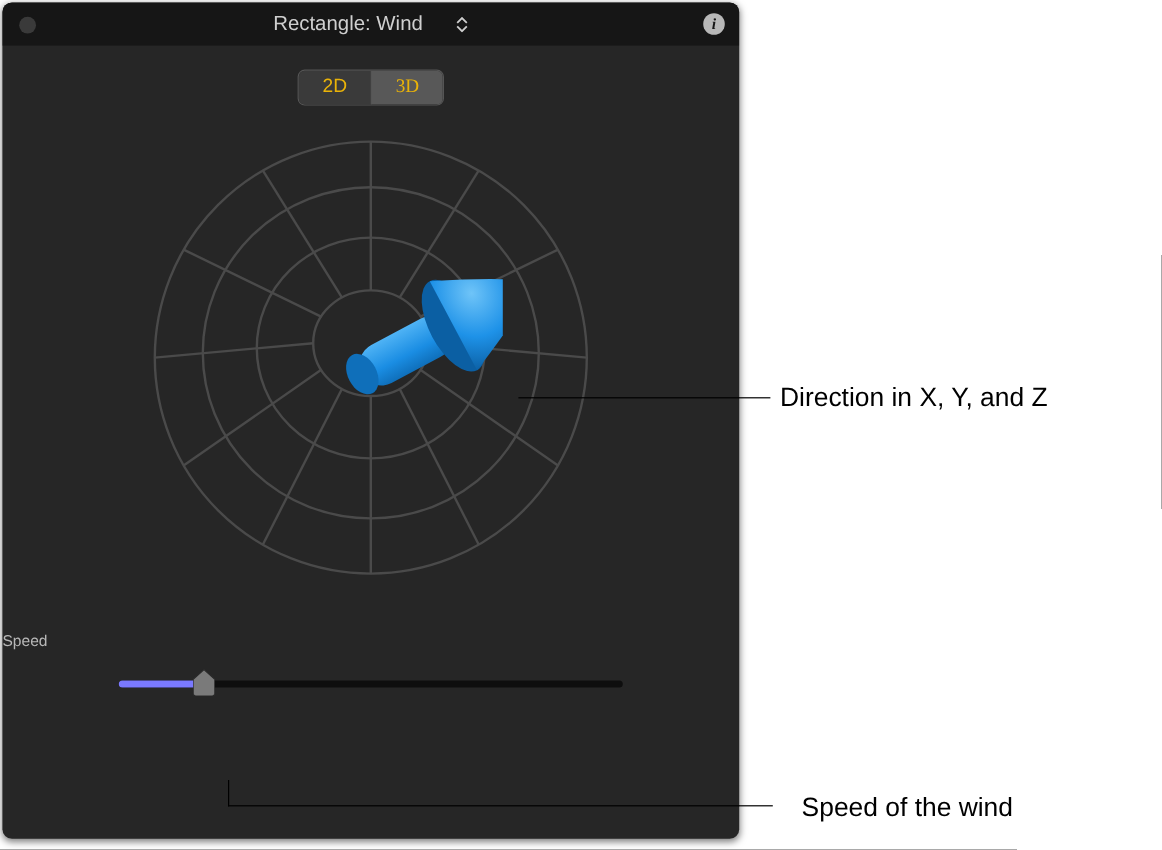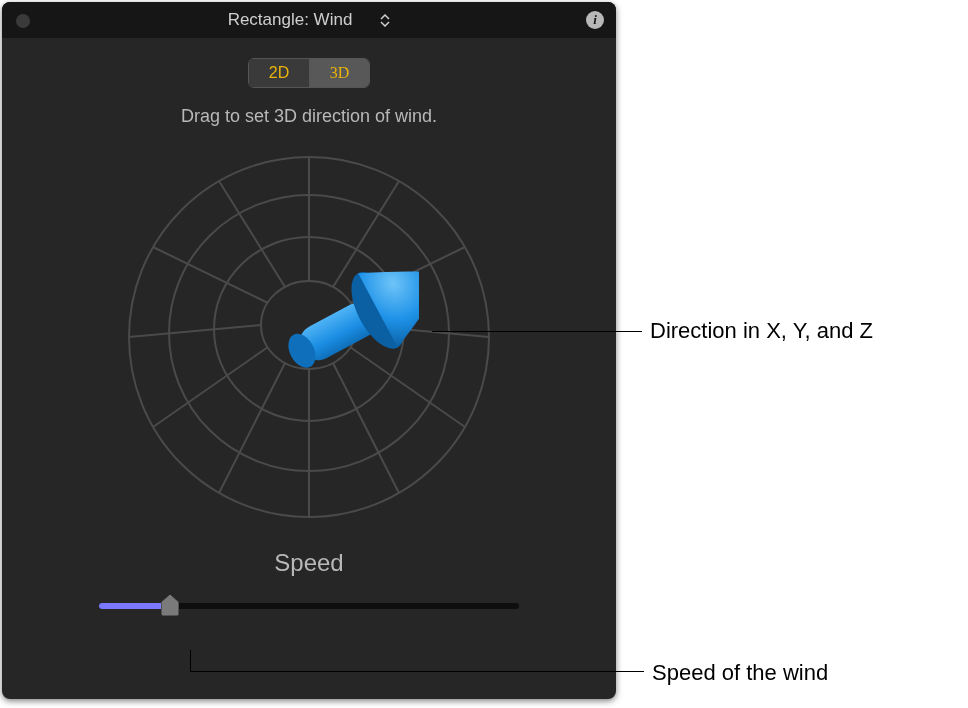--- a/index.html
+++ b/index.html
@@ -138,24 +138,24 @@
     top: 50%;
     width: 220px;
     height: 220px;
     transform: translate(-50%, -50%);
     pointer-events: auto;
     cursor: grab;
   }
 
   
   .speed-label {
-    text-align: center;
+    text-align: left;
     color: var(--text);
-    font-size: 24px;
-    margin-top: 22px;
+    font-size: 13px;
+    margin-top: 38px;
   }
   .slider-wrap {
     width: 420px;
     margin: 14px auto 0;
     position: relative;
     height: 30px;
   }
   .slider-track {
     position: absolute;
     left: 0; right: 0;
@@ -199,21 +199,21 @@
   .callout.arrow .line { width: 210px; }
   .callout.arrow .label { margin-left: 8px; text-align: center; }
 
   .callout.speed { top: 650px; left: 190px; align-items: flex-start;}
   .callout.speed .elbow {
     width: 454px;
     height: 22px;
     border-left: 1px solid #000;
     border-bottom: 1px solid #000;
   }
-  .callout.speed .label { margin-left: 8px; position: relative; top: 10px;}
+  .callout.speed .label { margin-left: 24px; position: relative; top: 10px;}
 </style>
 </head>
 <body>
 
 <div class="panel">
 
   <div class="titlebar">
     <div class="dot"></div>
     <div class="title-wrap">
       <span>Rectangle: Wind</span>
@@ -229,21 +229,20 @@
     <div class="info">i</div>
   </div>
 
   <div class="seg-wrap">
     <div class="seg">
       <button>2D</button>
       <button class="active">3D</button>
     </div>
   </div>
 
-  <div class="hint">Drag to set 3D direction of wind.</div>
 
   <div class="dial-area">
 
     <svg class="grid" viewBox="0 0 380 380">
       <g stroke="#4a4a4a" stroke-width="2" fill="none">
 
         <ellipse cx="190" cy="190" rx="180" ry="180"></ellipse>
         <ellipse cx="190" cy="186" rx="140" ry="138"></ellipse>
         <ellipse cx="190" cy="182" rx="95" ry="92"></ellipse>
         <ellipse cx="190" cy="178" rx="48" ry="44"></ellipse>

